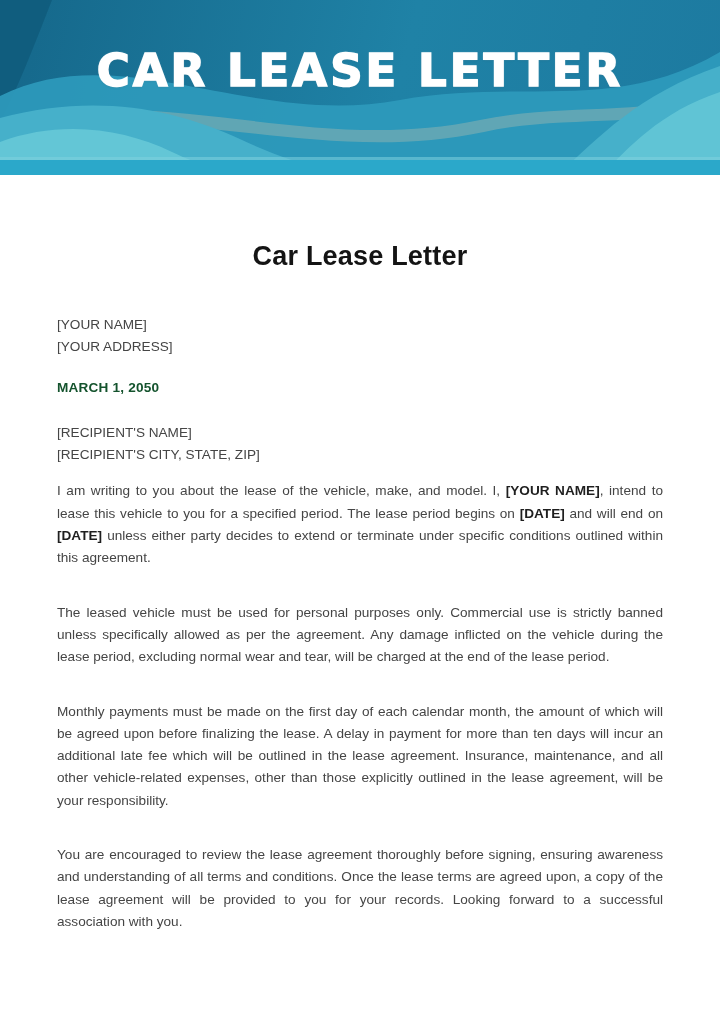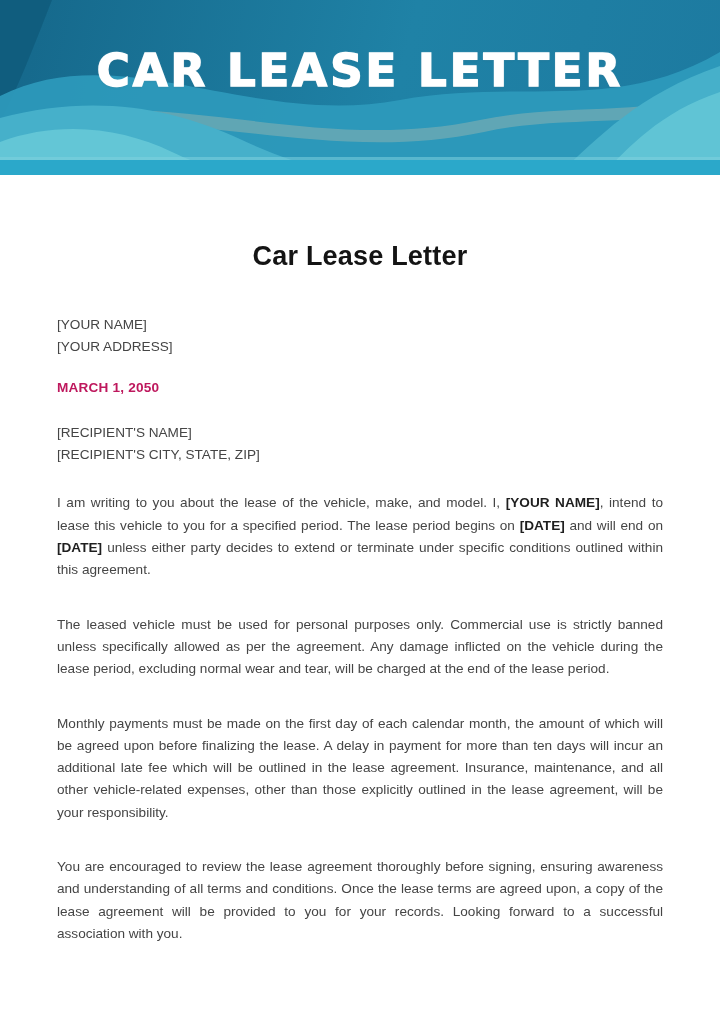--- a/index.html
+++ b/index.html
@@ -55,25 +55,25 @@
     margin-bottom: 0;
     text-align: center;
     font-size: 27px;
     line-height: 34px;
     font-weight: 700;
     color: #141414;
     letter-spacing: 0.2px;
   }
   .block { margin-top: 0; }
   .sender-block    { margin-top: 41px; }
-  .date-line       { margin-top: 18px; font-weight: 700; color: #be185d; letter-spacing: 0.2px; }
+  .date-line       { margin-top: 18px; font-weight: 700; color: #14532d; letter-spacing: 0.2px; }
   .recipient-block { margin-top: 23px; }
   .salutation      { margin-top: 23px; }
   .para            { margin-top: 32px; text-align: justify; }
-  .para:first-of-type { margin-top: 26px; }
+  .para:first-of-type { margin-top: 14px; }
   .b { font-weight: 700; color: #1f1f1f; }
 </style>
 </head>
 <body>
 
 <header class="banner">
   <svg viewBox="0 0 720 175" preserveAspectRatio="none" aria-hidden="true">
     <defs>
       <linearGradient id="gbase" x1="0" y1="0" x2="720" y2="175" gradientUnits="userSpaceOnUse">
         <stop offset="0" stop-color="#15678a"></stop>

